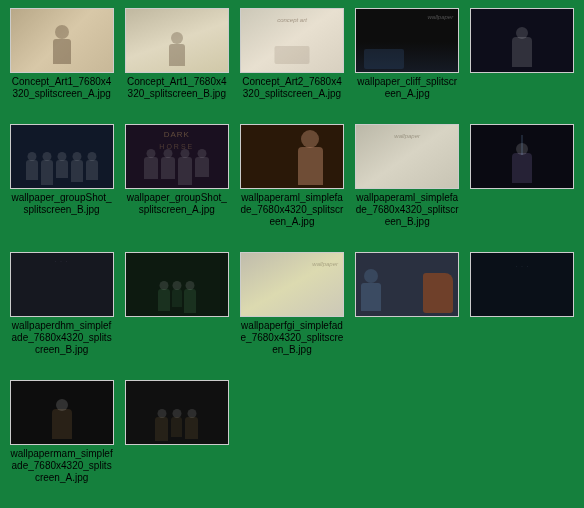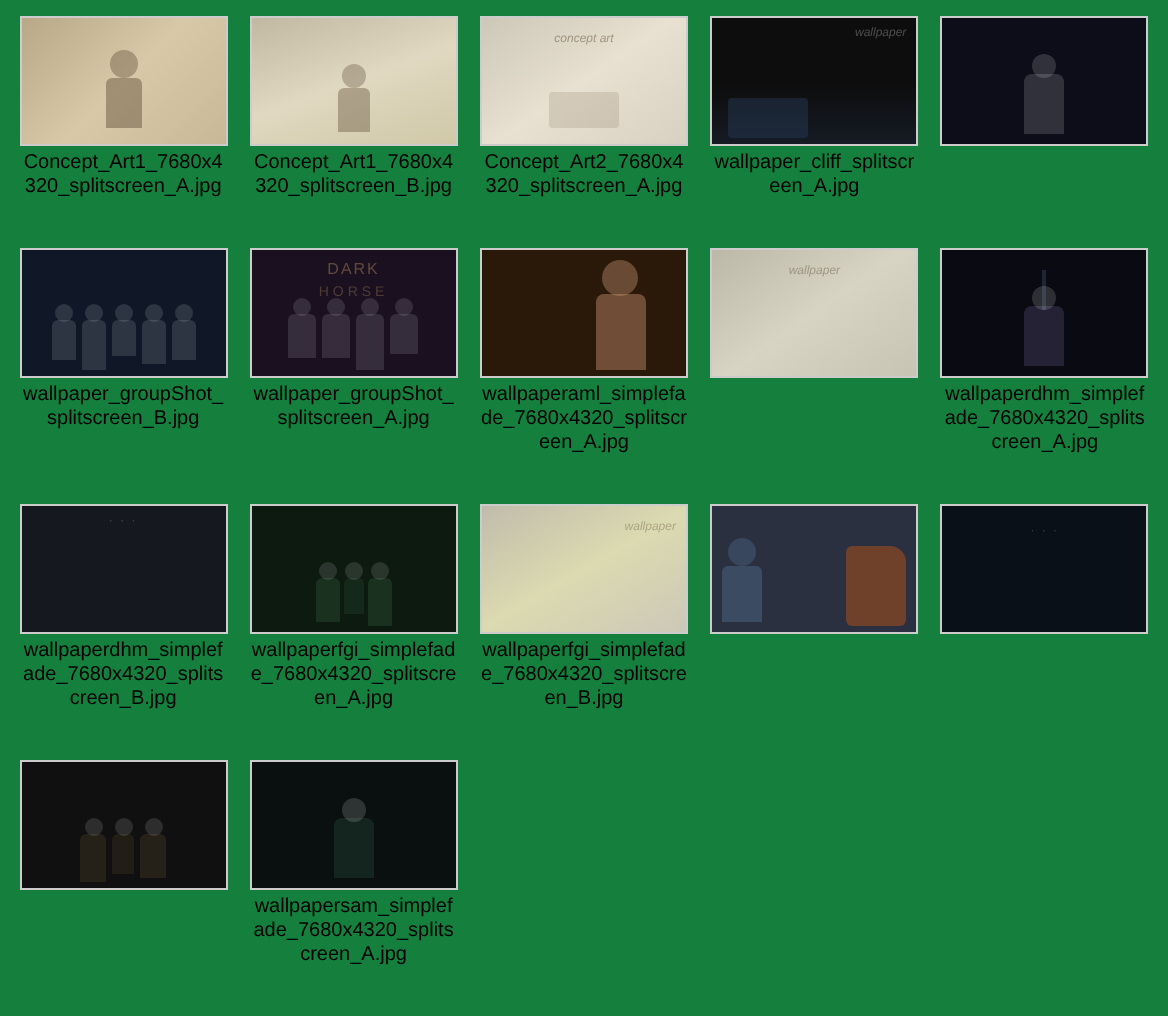--- a/index.html
+++ b/index.html
@@ -233,31 +233,31 @@
     </div>
     <div class="filename">wallpaperaml_simplefade_7680x4320_splitscreen_A.jpg</div>
   </div>
   <div class="file-item">
     <div class="thumbnail" style="background:#c0bcac;">
       <div class="thumb-canvas">
         <div style="position:absolute;top:0;left:0;right:0;bottom:0;background:linear-gradient(145deg,#bbb8a8,#d8d4c4,#c8c4b4);"></div>
         <div style="position:absolute;top:8px;left:50%;transform:translateX(-50%);font-size:6px;color:rgba(80,70,50,0.4);font-style:italic;white-space:nowrap;">wallpaper</div>
       </div>
     </div>
+    <div class="filename">wallpaperaml_simplefade_7680x4320_splitscreen_B.jpg</div>
   </div>
 
   <div class="file-item">
     <div class="thumbnail thumb-11">
       <div class="thumb-canvas">
         <div style="position:absolute;top:0;left:0;right:0;bottom:0;background:#0a0a12;"></div>
         <div class="silhouette" style="left:calc(50% - 10px);background:rgba(150,130,200,0.2);"></div>
         <div style="position:absolute;top:10px;left:50%;transform:translateX(-50%);width:2px;height:20px;background:rgba(150,200,255,0.15);"></div>
       </div>
     </div>
-    <div class="filename">wallpaperdhm_simplefade_7680x4320_splitscreen_A.jpg</div>
   </div>
   <div class="file-item">
     <div class="thumbnail thumb-12">
       <div class="thumb-canvas">
         <div style="position:absolute;top:0;left:0;right:0;bottom:0;background:#161820;"></div>
         <div style="position:absolute;top:5px;left:50%;transform:translateX(-50%);font-size:6px;color:rgba(180,160,200,0.3);letter-spacing:1px;white-space:nowrap;">· · ·</div>
       </div>
     </div>
     <div class="filename">wallpaperdhm_simplefade_7680x4320_splitscreen_B.jpg</div>
   </div>
@@ -265,21 +265,20 @@
     <div class="thumbnail thumb-13">
       <div class="thumb-canvas">
         <div style="position:absolute;top:0;left:0;right:0;bottom:0;background:#0d1a10;"></div>
         <div class="group-silhouette" style="gap:2px;">
           <div class="gs" style="position:relative;width:12px;height:22px;background:rgba(100,180,120,0.15);"></div>
           <div class="gs" style="position:relative;width:10px;height:18px;background:rgba(100,180,120,0.1);"></div>
           <div class="gs" style="position:relative;width:12px;height:24px;background:rgba(100,180,120,0.15);"></div>
         </div>
       </div>
     </div>
-    <div class="filename">wallpaperfgi_simplefade_7680x4320_splitscreen_A.jpg</div>
   </div>
   <div class="file-item">
     <div class="thumbnail" style="background:#c4c0b0;">
       <div class="thumb-canvas">
         <div style="position:absolute;top:0;left:0;right:0;bottom:0;background:linear-gradient(150deg,#c0bcac,#dcdab0,#ccc8b8);"></div>
         <div style="position:absolute;top:8px;right:5px;font-size:6px;color:rgba(80,70,50,0.35);font-style:italic;">wallpaper</div>
       </div>
     </div>
     <div class="filename">wallpaperfgi_simplefade_7680x4320_splitscreen_B.jpg</div>
   </div>
@@ -294,35 +293,35 @@
     </div>
   </div>
 
   <div class="file-item">
     <div class="thumbnail thumb-16">
       <div class="thumb-canvas">
         <div style="position:absolute;top:0;left:0;right:0;bottom:0;background:#0a1018;"></div>
         <div style="position:absolute;top:10px;left:50%;transform:translateX(-50%);font-size:6px;color:rgba(150,180,220,0.3);letter-spacing:1px;">· · ·</div>
       </div>
     </div>
+  </div>
+  <div class="file-item">
+    <div class="thumbnail thumb-17">
+      <div class="thumb-canvas">
+        <div style="position:absolute;top:0;left:0;right:0;bottom:0;background:#0d0d0d;"></div>
+        <div class="silhouette" style="left:calc(50% - 10px);background:rgba(200,150,80,0.15);"></div>
+      </div>
+    </div>
+    <div class="filename">wallpapermam_simplefade_7680x4320_splitscreen_A.jpg</div>
   </div>
   <div class="file-item">
     <div class="thumbnail thumb-18">
       <div class="thumb-canvas">
         <div style="position:absolute;top:0;left:0;right:0;bottom:0;background:#101010;"></div>
         <div class="group-silhouette">
           <div class="gs" style="position:relative;width:13px;height:24px;background:rgba(200,160,80,0.12);"></div>
           <div class="gs" style="position:relative;width:11px;height:20px;background:rgba(200,160,80,0.1);"></div>
           <div class="gs" style="position:relative;width:13px;height:22px;background:rgba(200,160,80,0.12);"></div>
         </div>
       </div>
     </div>
   </div>
-  <div class="file-item">
-    <div class="thumbnail thumb-19">
-      <div class="thumb-canvas">
-        <div style="position:absolute;top:0;left:0;right:0;bottom:0;background:#0a1010;"></div>
-        <div class="silhouette" style="left:calc(50% - 10px);background:rgba(80,160,120,0.15);"></div>
-      </div>
-    </div>
-    <div class="filename">wallpapersam_simplefade_7680x4320_splitscreen_A.jpg</div>
-  </div>
 </div>
 
 </body></html>

